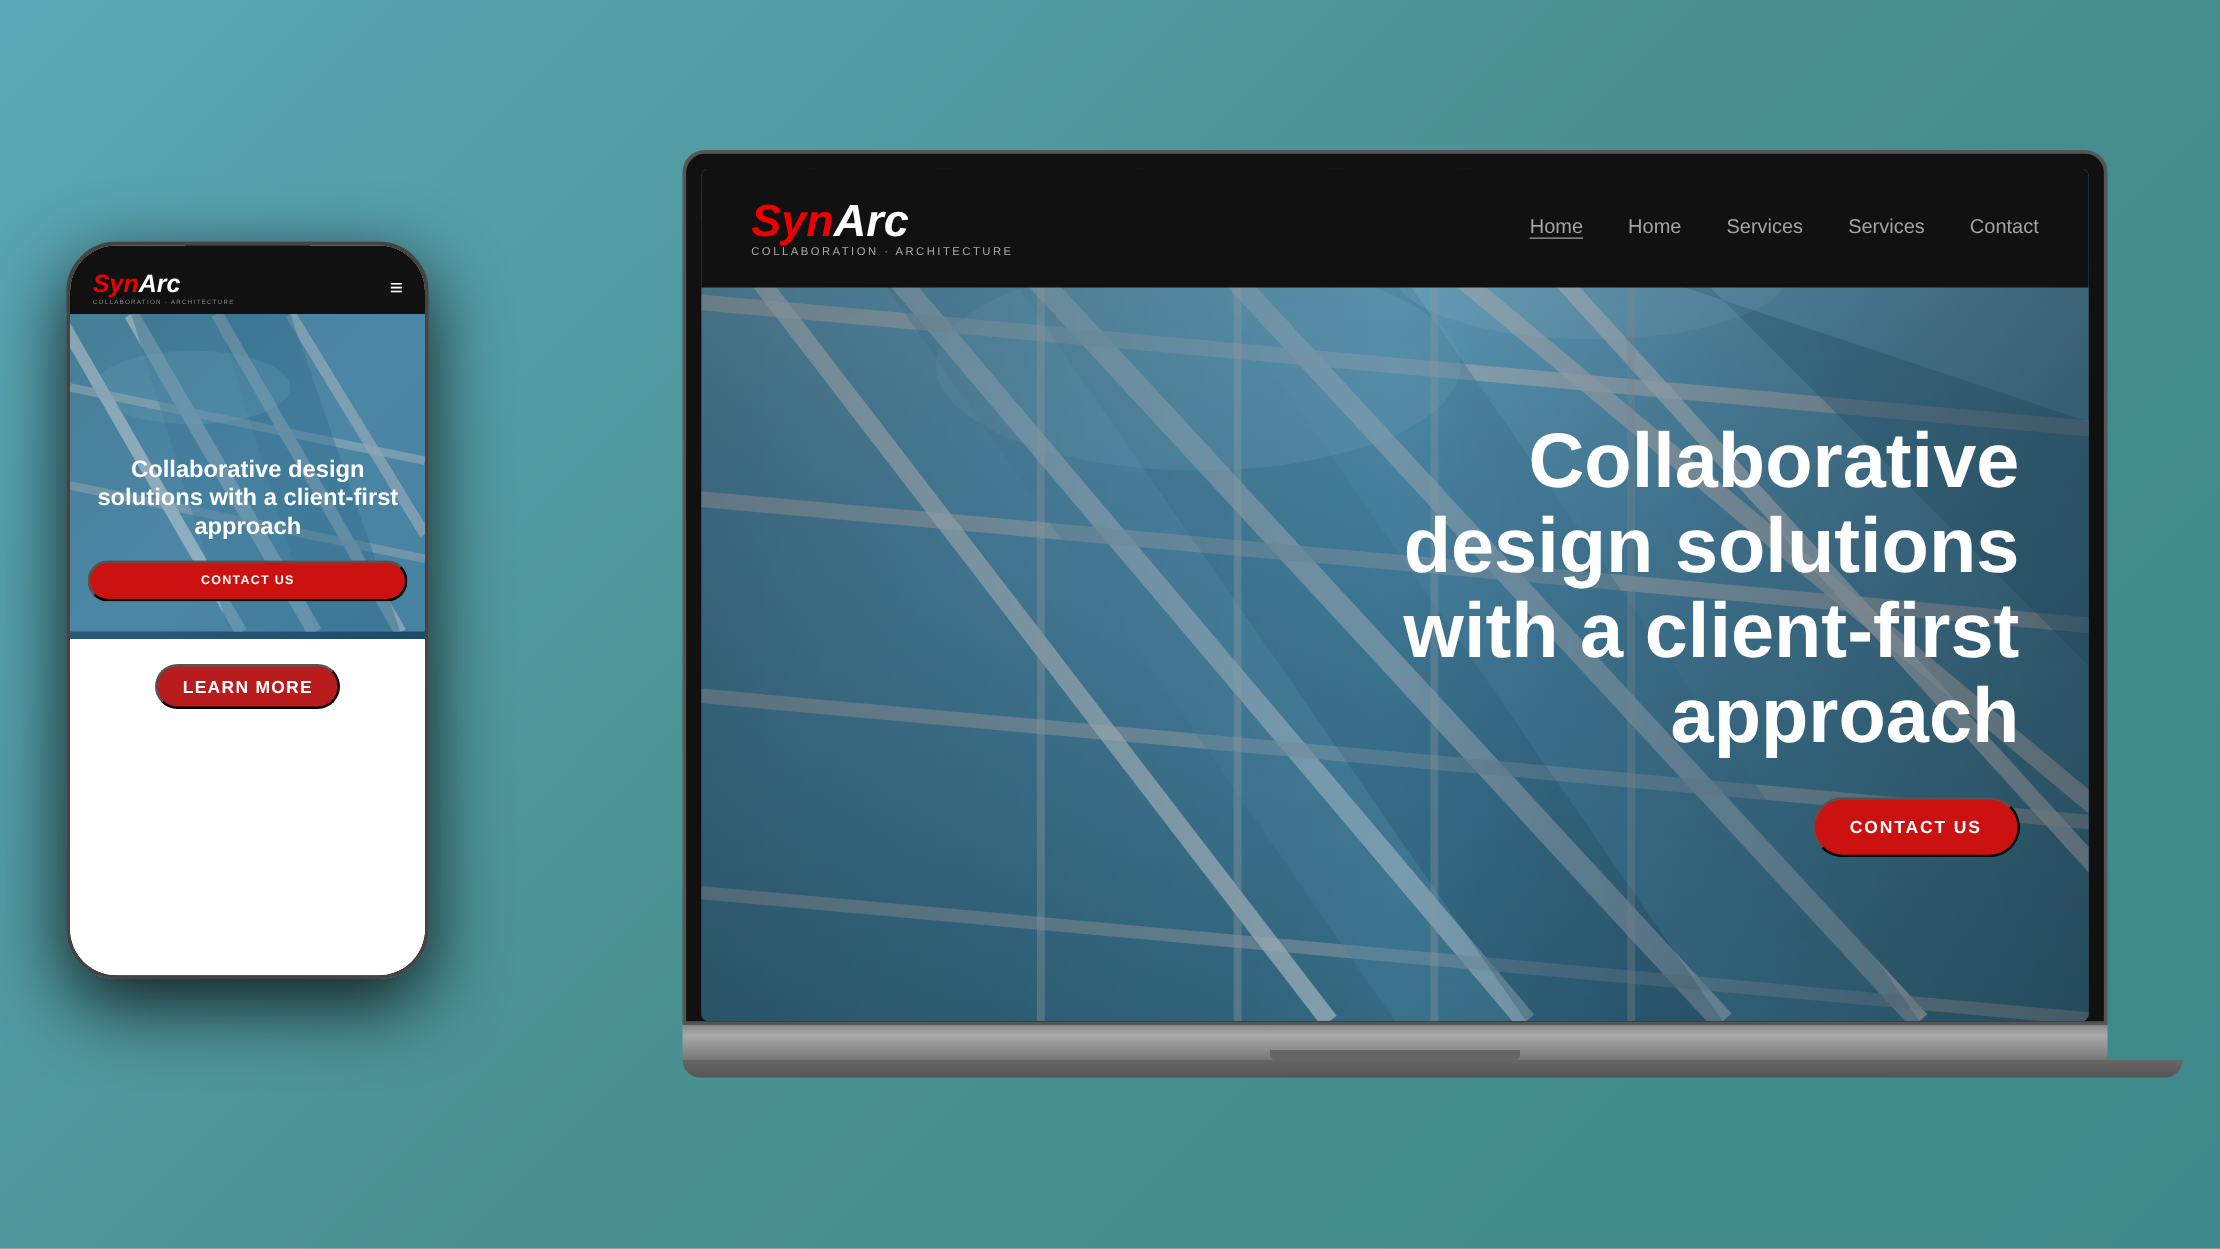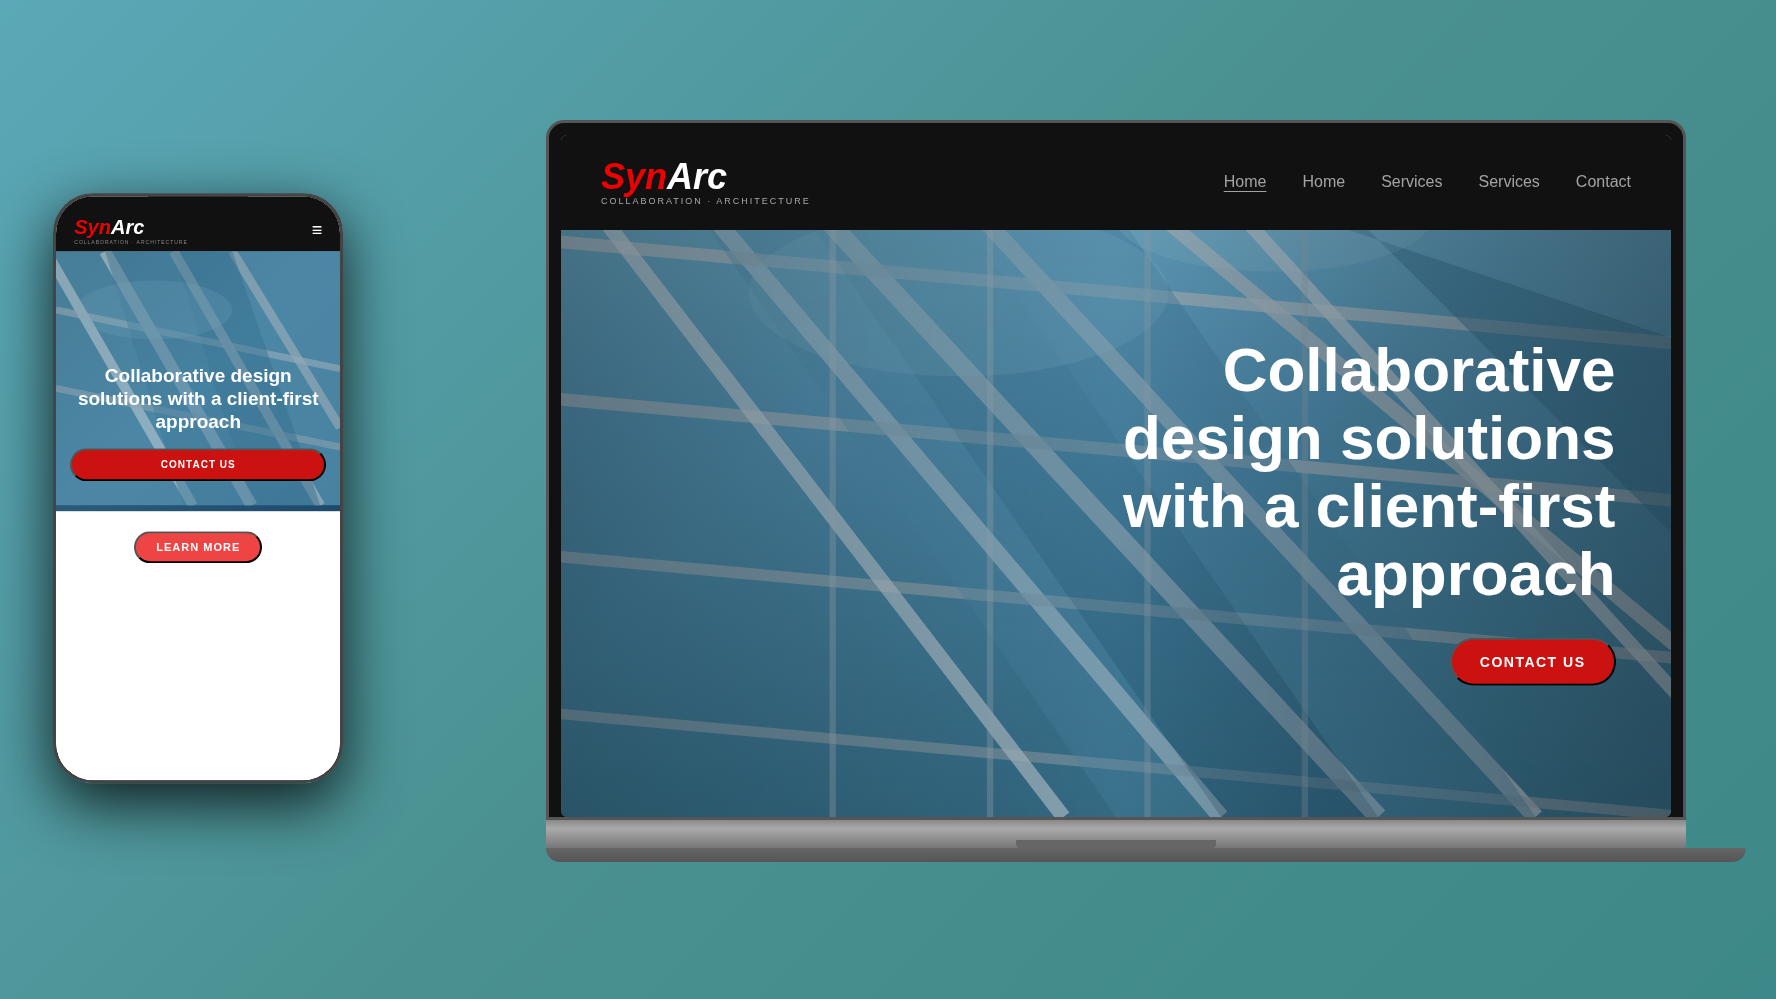--- a/index.html
+++ b/index.html
@@ -358,23 +358,23 @@
 
     .phone-body-text {
       font-size: 10.5px;
       color: #444;
       line-height: 1.6;
       margin-bottom: 14px;
     }
 
     .phone-learn-more {
       display: inline-block;
-      background: #ef4444;
-      color: #fff;
-      font-size: 11px;
+      background: #b91c1c;
+      color: #fff;
+      font-size: 14px;
       font-weight: 700;
       letter-spacing: 1px;
       text-transform: uppercase;
       padding: 8px 20px;
       border-radius: 20px;
     }
   </style>
 </head>
 <body>
 

